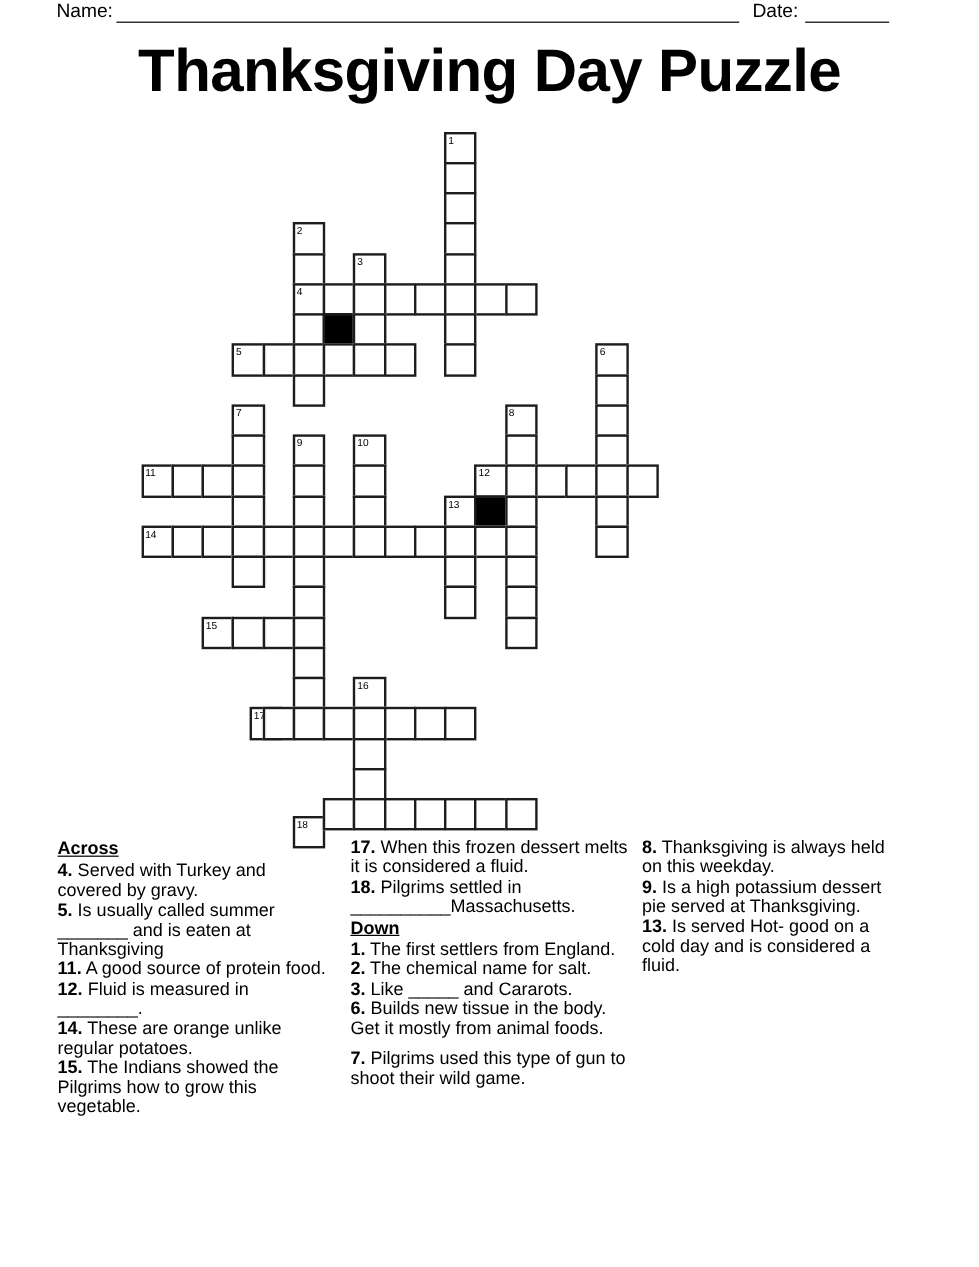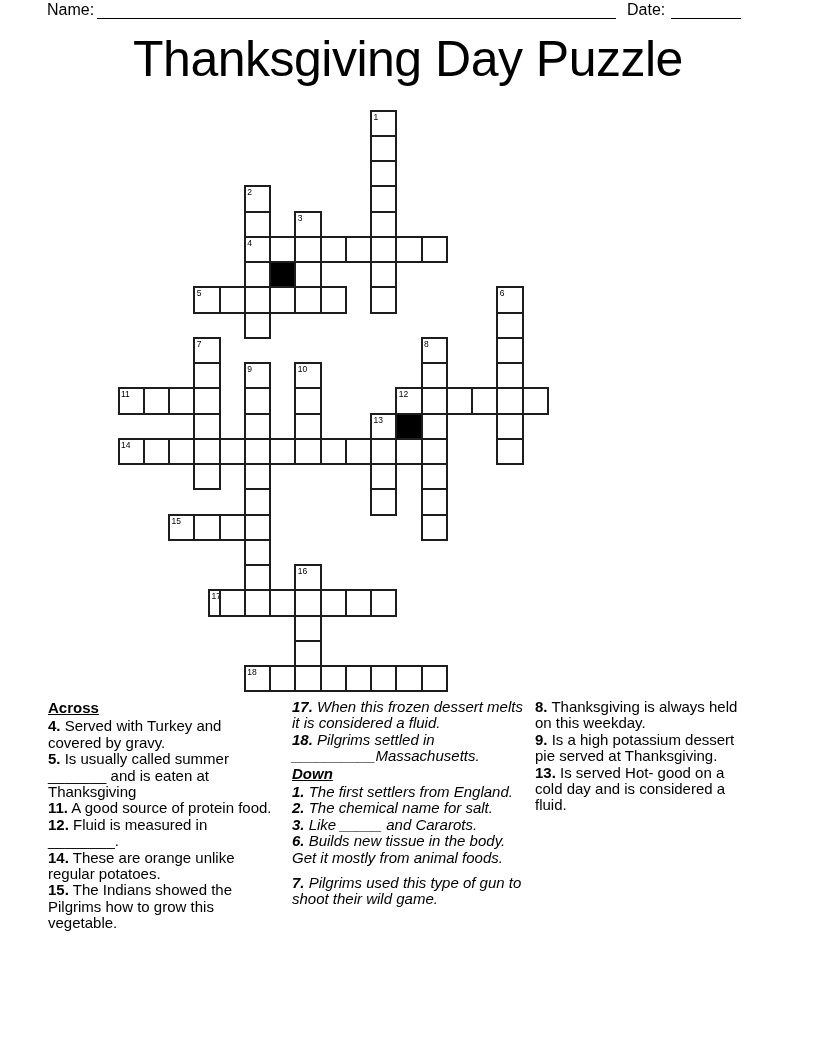--- a/index.html
+++ b/index.html
@@ -11,37 +11,37 @@
   
   .hdr-label { position:absolute; font-size:16px; line-height:18px; color:#000; }
   #name-label { left:47px; top:1px; }
   #date-label { left:627px; top:1px; }
   .blank-line { position:absolute; border-bottom:1.6px solid #000; height:18px; top:1px; }
   #name-line { left:97px; width:519px; }
   #date-line { left:671px; width:70px; }
   
   .title {
     position:absolute; top:30px; left:0; width:816px; text-align:center;
-    font-size:50px; font-weight:400; letter-spacing:-0.5px; color:#000;
+    font-size:50px; font-weight:700; letter-spacing:-0.5px; color:#000;
   }
   
   #grid { position:absolute; left:0; top:0; width:816px; height:1056px; }
   .cell {
     position:absolute; width:27.25px; height:27.25px;
     border:2px solid #1d1d1d; background:#ffffff;
   }
   .cell.black { background:#000000; }
   .cnum {
     position:absolute; top:0px; left:1.5px; font-size:8.5px; line-height:10px;
     color:#000; font-weight:400;
   }
   
   .clue-col { position:absolute; top:699px; font-size:15px; line-height:16.4px; color:#000; }
   #col1 { left:48px;  width:225px; }
-  #col2 { left:292px; width:240px;font-style:italic; }
+  #col2 { left:292px; width:240px; }
   #col3 { left:535px; width:215px; }
   .clue-header { font-weight:bold; text-decoration:underline; font-size:15px; margin:1px 0 2px 0; }
   .clue { margin:0; }
   .clue b { font-weight:bold; }
   .clue.gap { margin-top:9px; }
 </style>
 </head>
 <body>
 
 <div class="page">
@@ -177,21 +177,21 @@
       </div>
       <div class="cell" style="left: 218.5px; top: 589.25px;"></div>
       <div class="cell" style="left: 243.75px; top: 589.25px;"></div>
       <div class="cell" style="left: 269px; top: 589.25px;"></div>
       <div class="cell" style="left: 294.25px; top: 589.25px;"></div>
       <div class="cell" style="left: 319.5px; top: 589.25px;"></div>
       <div class="cell" style="left: 344.75px; top: 589.25px;"></div>
       <div class="cell" style="left: 370px; top: 589.25px;"></div>
       <div class="cell" style="left: 294.25px; top: 614.5px;"></div>
       <div class="cell" style="left: 294.25px; top: 639.75px;"></div>
-      <div class="cell" style="left: 243.75px; top: 665px;">
+      <div class="cell" style="left: 243.75px; top: 680px;">
         <span class="cnum">18</span>
       </div>
       <div class="cell" style="left: 269px; top: 665px;"></div>
       <div class="cell" style="left: 294.25px; top: 665px;"></div>
       <div class="cell" style="left: 319.5px; top: 665px;"></div>
       <div class="cell" style="left: 344.75px; top: 665px;"></div>
       <div class="cell" style="left: 370px; top: 665px;"></div>
       <div class="cell" style="left: 395.25px; top: 665px;"></div>
       <div class="cell" style="left: 420.5px; top: 665px;"></div>
     </div>

